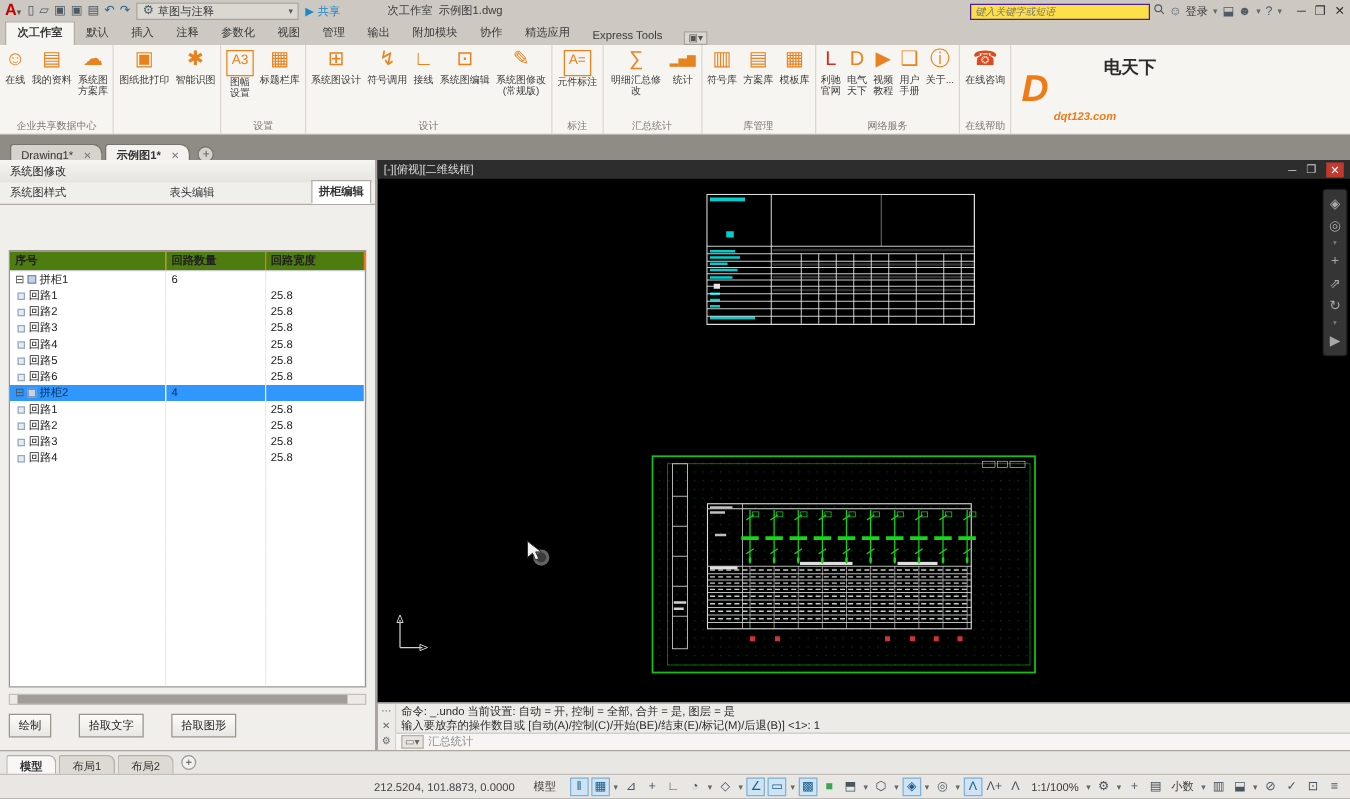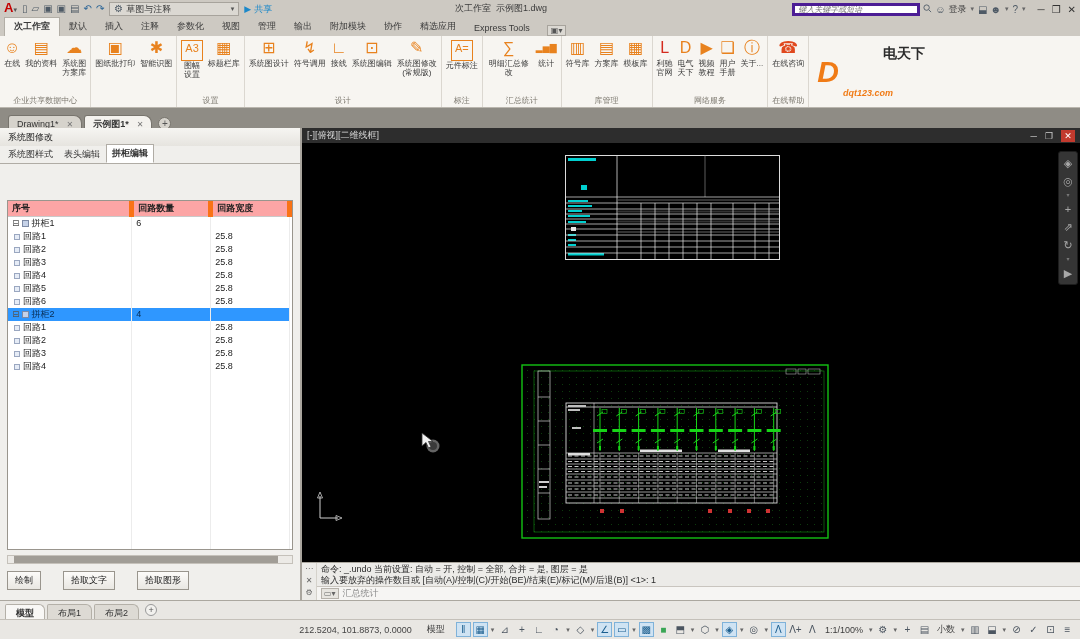--- a/index.html
+++ b/index.html
@@ -8,23 +8,23 @@
 
   
   .titlebar{position:absolute;top:0;left:0;right:0;height:18px;background:#cdc9c2;display:flex;align-items:center;gap:5px;padding:0 4px;font-size:9px;color:#3c3c3c;}
   .alogo{font-weight:bold;font-size:13px;color:#c40000;line-height:16px;}
   .alogo .car{font-size:7px;color:#555;}
   .qat{display:flex;align-items:center;gap:4px;}
   .qicon{font-size:10px;color:#4e5a66;line-height:14px;}
   .qicon.blue{color:#2a6496;}
   .wsbox{display:flex;align-items:center;gap:3px;border:1px solid #a7a39c;background:#dbd8d2;height:14px;padding:0 4px;min-width:130px;}
   .share{display:flex;align-items:center;gap:3px;color:#1b88c9;}
-  .tcenter{position:absolute;left:336px;width:330px;text-align:center;top:2px;color:#3c3c3c;white-space:nowrap;}
+  .tcenter{position:absolute;left:310px;width:330px;text-align:left;top:2px;color:#3c3c3c;white-space:nowrap;}
   .searchbox{display:flex;align-items:center;gap:3px;margin-left:auto;}
-  .searchbox input{width:128px;height:13px;border:3px solid #4c1d95;font-size:8px;padding:0 3px;font-style:italic;color:#777;background:#ffffff;}
+  .searchbox input{width:144px;height:13px;border:1px solid #4c1d95;font-size:8px;padding:0 3px;font-style:italic;color:#777;background:#fde047;}
   .ticon{color:#4e5a66;font-size:10px;}
   .winbtns{display:flex;gap:7px;margin-left:6px;color:#333;font-size:10px;}
 
   
   .ribbontabs{position:absolute;top:18px;left:0;right:0;height:18px;background:#cdc9c2;display:flex;align-items:flex-end;padding-left:4px;font-size:9px;color:#3a3a3a;}
   .rtab{padding:2px 9px 3px;cursor:default;white-space:nowrap;}
   .rtab.active{background:#f7f5f1;border:1px solid #b2aea6;border-bottom:none;font-weight:bold;}
   .rtabend{margin-left:8px;font-size:8px;color:#555;border:1px solid #a7a39c;padding:0 3px;background:#dbd8d2;}
 
   
@@ -44,28 +44,28 @@
   .doctabs{position:absolute;top:108px;left:0;right:0;height:24px;background:#8f8c85;display:flex;align-items:flex-end;padding-left:8px;gap:2px;}
   .dtab{height:17px;display:flex;align-items:center;gap:8px;padding:0 8px;background:#d6d3cc;border:1px solid #77746d;border-bottom:none;border-radius:3px 8px 0 0;font-size:9px;color:#333;}
   .dtab.active{background:#f4f2ee;font-weight:bold;}
   .dtab .dx{color:#777;font-size:8px;font-weight:normal;}
   .dplus{width:13px;height:13px;margin:0 0 2px 4px;border-radius:50%;background:#d6d3cc;border:1px solid #77746d;color:#555;font-size:10px;line-height:11px;text-align:center;}
 
   
   .main{position:absolute;top:128px;left:0;right:0;height:472px;display:flex;}
   .leftpanel{width:302px;background:#f0efec;border-right:2px solid #a9a59e;position:relative;flex:none;}
   .phead{height:18px;font-size:9px;color:#222;padding:3px 8px 0;background:linear-gradient(#f6f5f2,#e6e4df);}
-  .ptabs{height:18px;display:flex;align-items:flex-end;gap:1px;padding:0 3px;border-bottom:1px solid #b0aca5;font-size:9px;color:#333;}
+  .ptabs{height:18px;display:flex;align-items:flex-end;gap:1px;padding:0 3px;border-bottom:1px solid #b0aca5;font-size:9px;color:#333;justify-content:space-between;}
   .ptab{padding:2px 5px;}
   .ptab.active{background:#fff;border:1px solid #b0aca5;border-bottom:1px solid #fff;font-weight:bold;}
   .pcontrols{display:flex;align-items:center;gap:8px;font-size:9px;color:#222;padding:8px 8px 0;}
   .pbtn{border:1px solid #99958d;background:linear-gradient(#fcfbf9,#e9e7e2);padding:2px 7px;font-size:9px;color:#222;white-space:nowrap;}
   .ptablewrap{position:absolute;top:72px;left:7px;right:7px;bottom:50px;background:#fff;border:1px solid #99958d;overflow:hidden;}
   table.ptable{width:100%;border-collapse:collapse;font-size:9px;color:#222;table-layout:fixed;}
-  table.ptable th{font-weight:bold;text-align:left;height:15px;padding:0 4px;border-bottom:1px solid #c9c9c9;border-right:5px solid #f97316;background:#fca5a5;}
+  table.ptable th{font-weight:bold;text-align:left;height:15px;padding:0 4px;border-bottom:1px solid #c9c9c9;border-right:1px solid #f97316;background:#4d7c0f;}
   table.ptable td{height:13px;padding:0 4px;border-right:1px solid #ececec;white-space:nowrap;overflow:hidden;}
   tr.sel td{background:#2f97ff;color:#072c52;}
   .tw{display:inline-block;width:7px;height:7px;border:1px solid #7d8aa5;background:#c6d2e8;margin:0 3px -1px 2px;}
   .tw2{display:inline-block;width:6px;height:6px;border:1px solid #9aa7c0;background:#e6ecf6;margin:0 3px -1px 2px;}
   .texp{color:#555;}
   .childname{padding-left:13px;margin-top:16px;}
   .hscroll{position:absolute;left:7px;right:7px;bottom:36px;height:9px;background:#eceae6;border:1px solid #c5c1ba;}
   .hthumb{height:100%;width:93%;margin-left:2%;background:#a19d96;}
   .pbottom{position:absolute;left:7px;bottom:10px;display:flex;gap:22px;}
 

